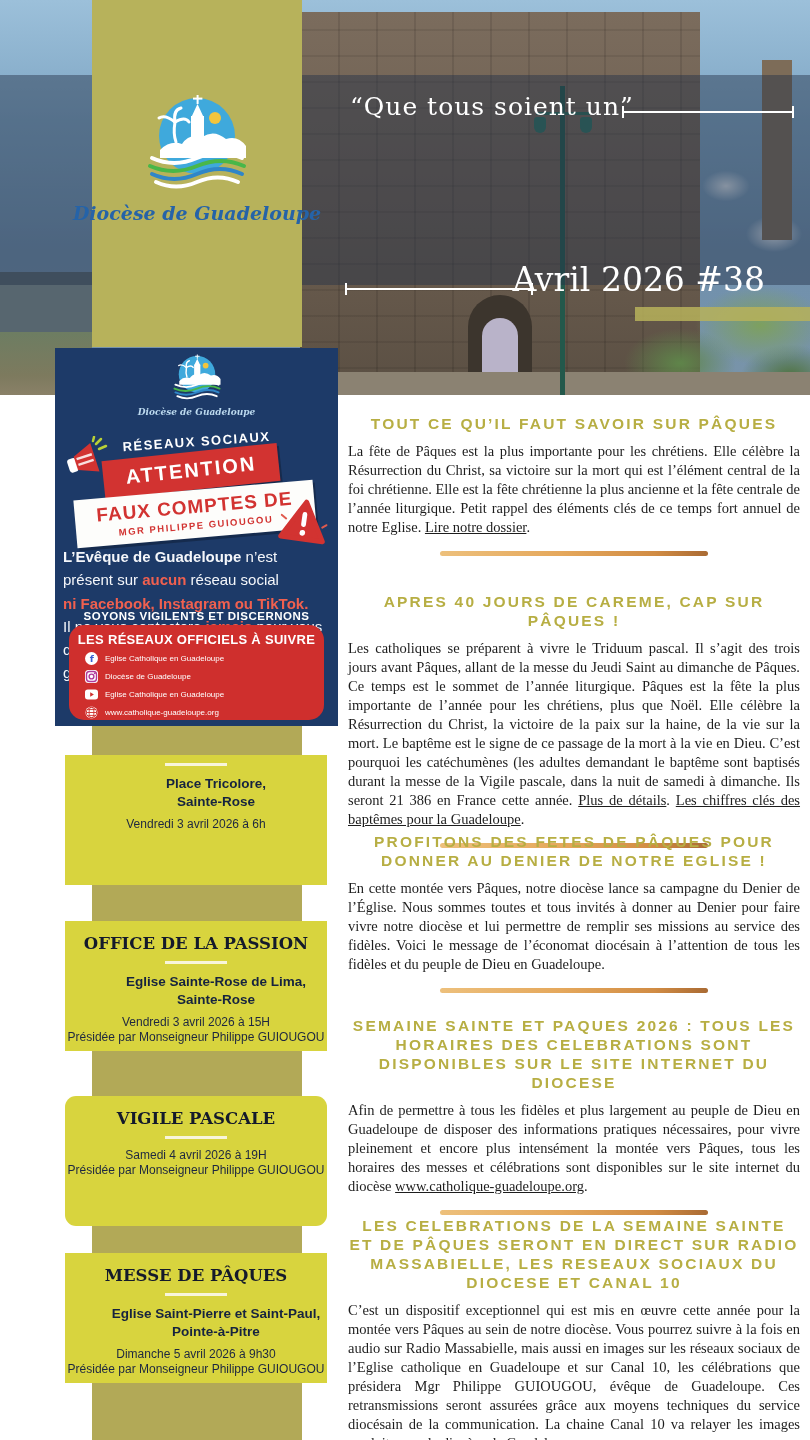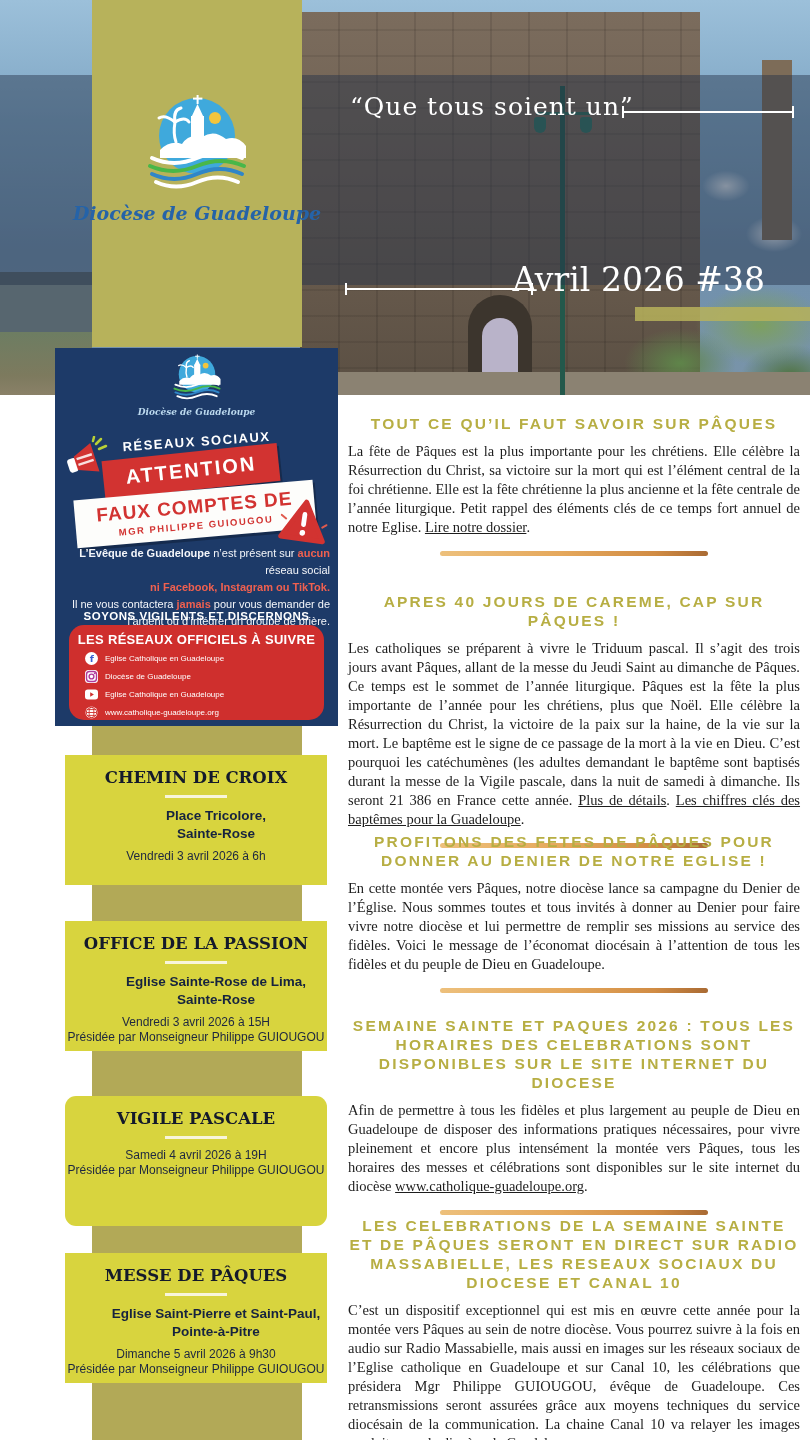--- a/index.html
+++ b/index.html
@@ -63,21 +63,21 @@
      letter-spacing:1.5px;transform:rotate(-4deg);}
   .megaphone{position:absolute;left:8px;top:88px;}
   .ribbon-attn{position:absolute;left:48px;top:104px;width:176px;background:#d23331;color:#fff;
      transform:rotate(-6deg);text-align:center;padding:7px 0 8px;font-weight:bold;font-size:20px;letter-spacing:2px;
      box-shadow:2px 3px 0 rgba(0,0,0,.25);}
   .ribbon-faux{position:absolute;left:20px;top:142px;width:240px;background:#fdfdfb;color:#d23331;
      transform:rotate(-5deg);text-align:center;padding:6px 0 7px;box-shadow:2px 3px 0 rgba(0,0,0,.25);}
   .faux-1{font-weight:bold;font-size:19px;letter-spacing:1px;}
   .faux-2{font-weight:bold;font-size:9.5px;letter-spacing:1.5px;margin-top:2px;}
   .warn-tri{position:absolute;right:10px;top:150px;transform:rotate(8deg);}
-  .poster-text{position:absolute;left:8px;right:8px;top:197px;text-align:right;font-size:11px;line-height:1.55;color:#f4f6fa;}
+  .poster-text{position:absolute;left:8px;right:8px;top:197px;text-align:left;font-size:15px;line-height:1.55;color:#f4f6fa;}
   .poster-text .b{font-weight:bold;}
   .poster-text .red{color:#f0604f;font-weight:bold;}
   .slogan{position:absolute;left:0;right:0;top:262px;text-align:center;font-weight:bold;font-size:11.5px;letter-spacing:.5px;}
   .redbox{position:absolute;left:14px;right:14px;top:277px;height:88px;background:#cf2f2d;border-radius:15px;padding-top:7px;}
   .redbox-title{text-align:center;font-weight:bold;font-size:13px;letter-spacing:.3px;}
   .channel{display:flex;align-items:center;gap:7px;margin:5px 0 0 16px;font-size:8px;}
   .chan-ic{width:13px;height:13px;flex:0 0 13px;display:flex;align-items:center;justify-content:center;}
 
   
   .connector{position:absolute;left:92px;top:726px;width:210px;height:714px;background:#b2a957;z-index:2;}
@@ -269,21 +269,20 @@
             </svg>
         </span>
         <span>www.catholique-guadeloupe.org</span>
       </div>
     </div>
   </div>
 
   <div class="connector"></div>
 
   <div class="event-card ev-1">
-    <div class="event-title">CHEMIN DE CROIX</div>
     <div class="event-divider"></div>
     <div class="event-loc">
       <div>Place Tricolore,</div>
       <div>Sainte-Rose</div>
     </div>
     <div class="event-date">Vendredi 3 avril 2026 à 6h</div>
   </div>
 
   <div class="event-card ev-2">
     <div class="event-title">OFFICE DE LA PASSION</div>

